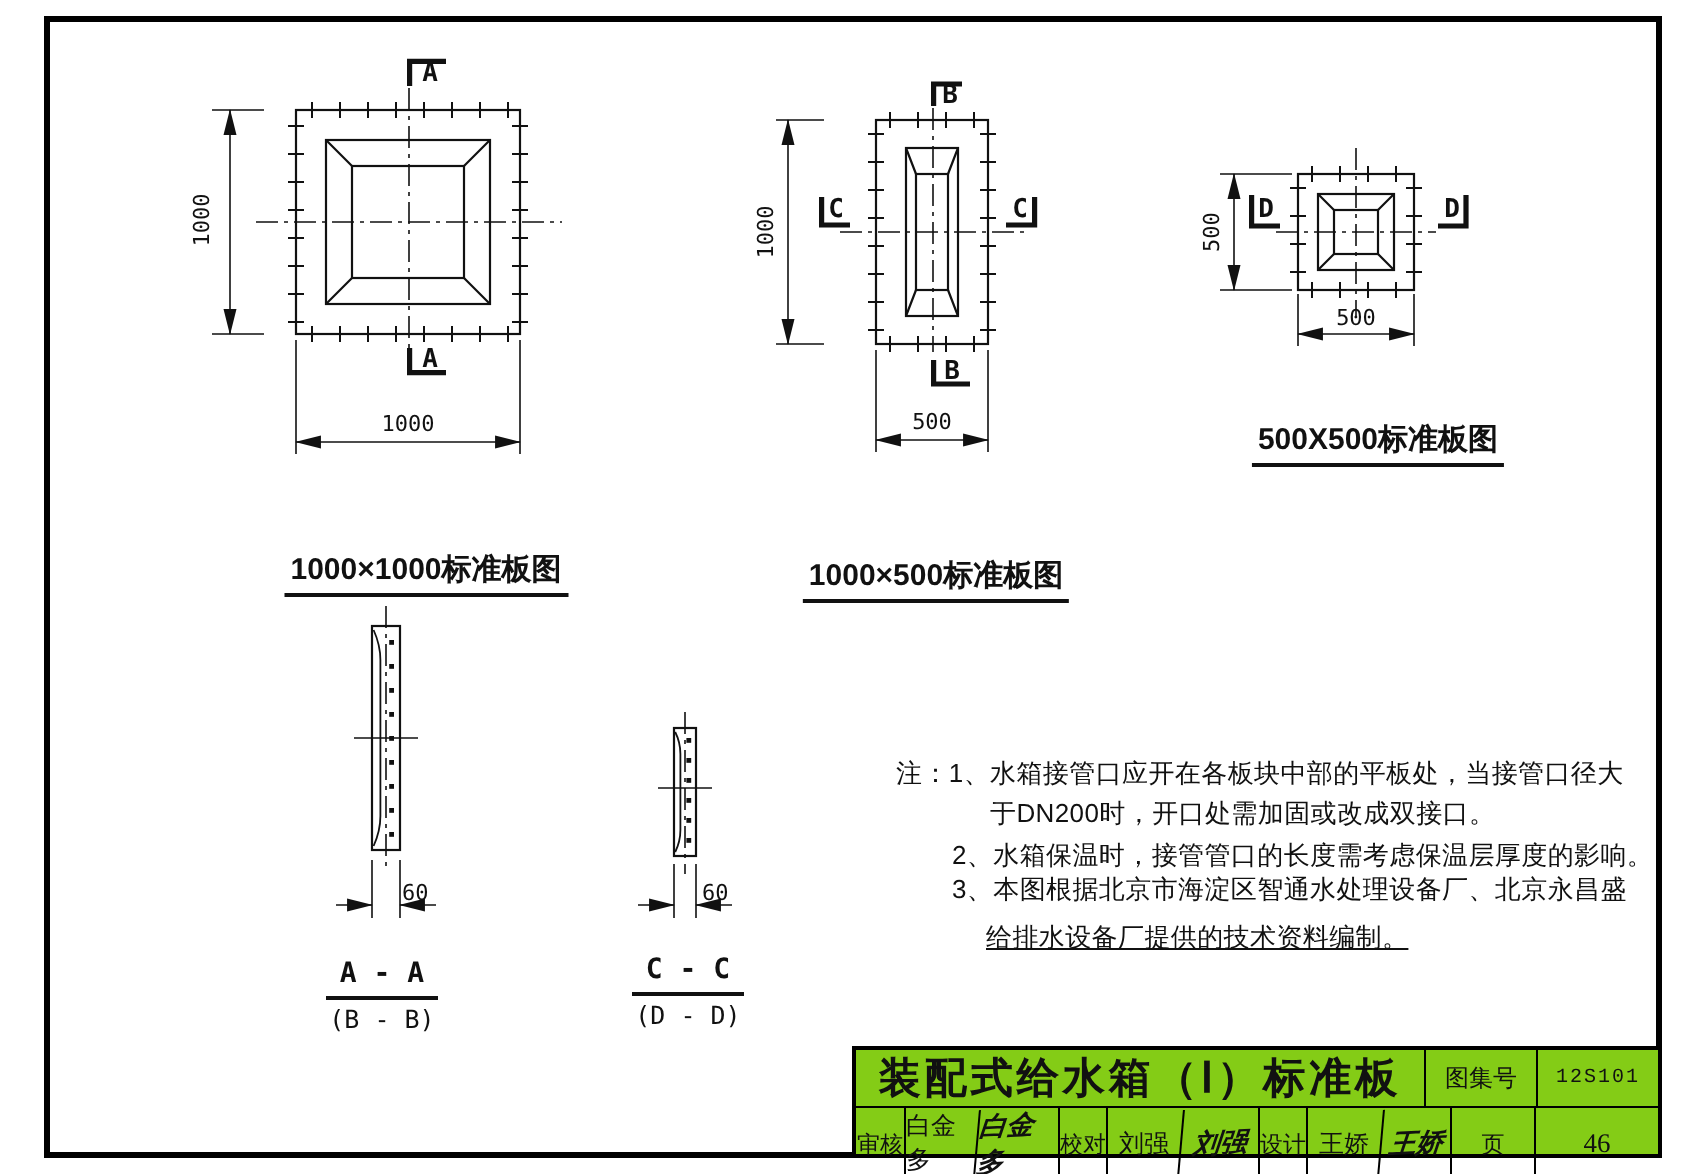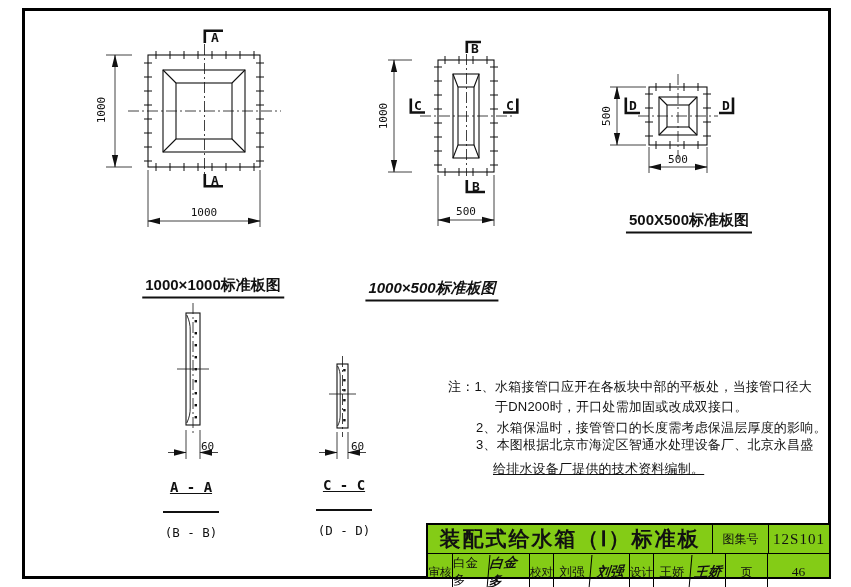--- a/index.html
+++ b/index.html
@@ -10,33 +10,33 @@
   svg.art{position:absolute;left:0;top:0;}
   .lbl{position:absolute;color:#111;white-space:nowrap;line-height:1;}
   .c{transform:translate(-50%,-50%);}
   .rot{transform:translate(-50%,-50%) rotate(-90deg);}
   .dim{font:11px "DejaVu Sans Mono",monospace;}
   .sec{font:bold 13px "DejaVu Sans Mono",monospace;}
   .cap{font:bold 15px "Liberation Sans",sans-serif;border-bottom:2px solid #111;padding:0 3px 2px;margin-top:24px;}
   .note{font:13px "Liberation Sans",sans-serif;letter-spacing:0.2px;}
   .sechead{position:absolute;width:100px;text-align:center;}
   .stitle{display:inline-block;font:bold 14px "DejaVu Sans Mono",monospace;
-          border-bottom:2px solid #111;padding:0 7px 16px;text-decoration:underline;}
-  .ssub{font:12.5px "DejaVu Sans Mono",monospace;margin-top:12px;}
+          border-bottom:2px solid #111;padding:0 7px 3px;}
+  .ssub{font:12.5px "DejaVu Sans Mono",monospace;margin-top:2px;}
   
   .tblock{position:absolute;left:426px;top:523px;width:405px;height:56px;background:#84cc16;
           border:2.5px solid #000;box-sizing:border-box;display:flex;flex-direction:column;}
   .tb-r1{flex:1.5;display:flex;border-bottom:1.5px solid #000;align-items:stretch;}
   .tb-r2{flex:1;display:flex;align-items:stretch;}
   .cell{display:flex;align-items:center;justify-content:center;box-sizing:border-box;
         border-left:1px solid #000;overflow:hidden;}
   .cell:first-child{border-left:none;}
   .tb-title{font-weight:bold;font-size:21px;letter-spacing:2px;}
   .tb-alabel{font-size:12px;}
-  .tb-ano{font-family:Liberation Serif, serif;font-size:15px;letter-spacing:1px;}
+  .tb-ano{font-family:Liberation Mono, monospace;font-size:10px;letter-spacing:1px;}
   .r2lab{font-size:11.5px;}
   .r2name{font-size:12.5px;}
   .sig{font-family:"DejaVu Serif",serif;font-style:italic;font-weight:bold;font-size:13.5px;
        transform:skewX(-8deg) rotate(-3deg);}
   .r2no{font-family:"Liberation Serif",serif;font-size:13.5px;}
 </style>
 </head>
 <body>
 
 <div class="page">
@@ -224,21 +224,21 @@
   <div class="lbl sec c" style="left:215px;top:37px;">A</div>
   <div class="lbl sec c" style="left:215px;top:180px;">A</div>
   <div class="lbl cap c" style="left:213px;top:263px;">1000×1000标准板图</div>
 
   <div class="lbl dim rot" style="left:383px;top:116px;">1000</div>
   <div class="lbl dim c" style="left:466px;top:211px;">500</div>
   <div class="lbl sec c" style="left:475px;top:48px;">B</div>
   <div class="lbl sec c" style="left:476px;top:186px;">B</div>
   <div class="lbl sec c" style="left:418px;top:105px;">C</div>
   <div class="lbl sec c" style="left:510px;top:105px;">C</div>
-  <div class="lbl cap c" style="left:432px;top:266px;font-style:italic;">1000×500标准板图</div>
+  <div class="lbl cap c" style="left:468px;top:266px;">1000×500标准板图</div>
 
   <div class="lbl dim rot" style="left:606px;top:116px;">500</div>
   <div class="lbl dim c" style="left:678px;top:159px;">500</div>
   <div class="lbl sec c" style="left:633px;top:105px;">D</div>
   <div class="lbl sec c" style="left:726px;top:105px;">D</div>
   <div class="lbl cap c" style="left:689px;top:198px;">500X500标准板图</div>
 
   <div class="lbl dim" style="left:201px;top:440px;">60</div>
   <div class="lbl dim" style="left:351px;top:440px;">60</div>
 

